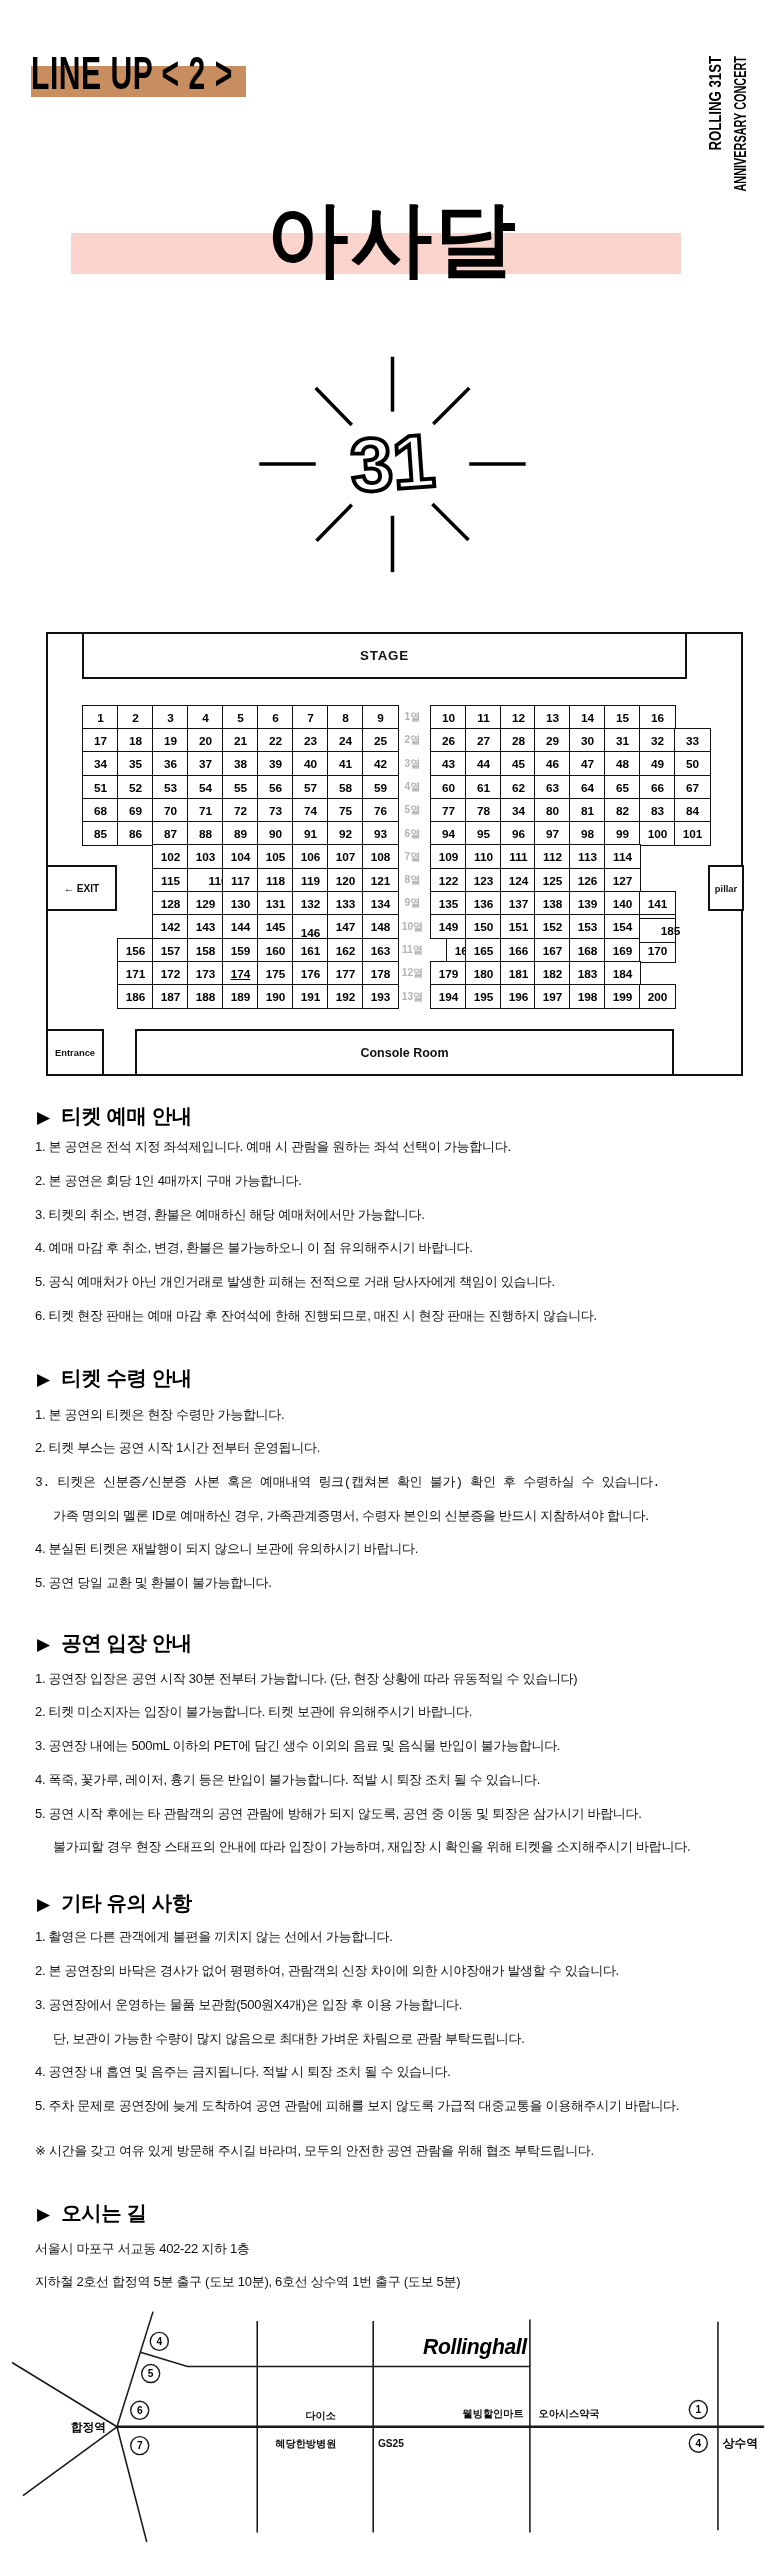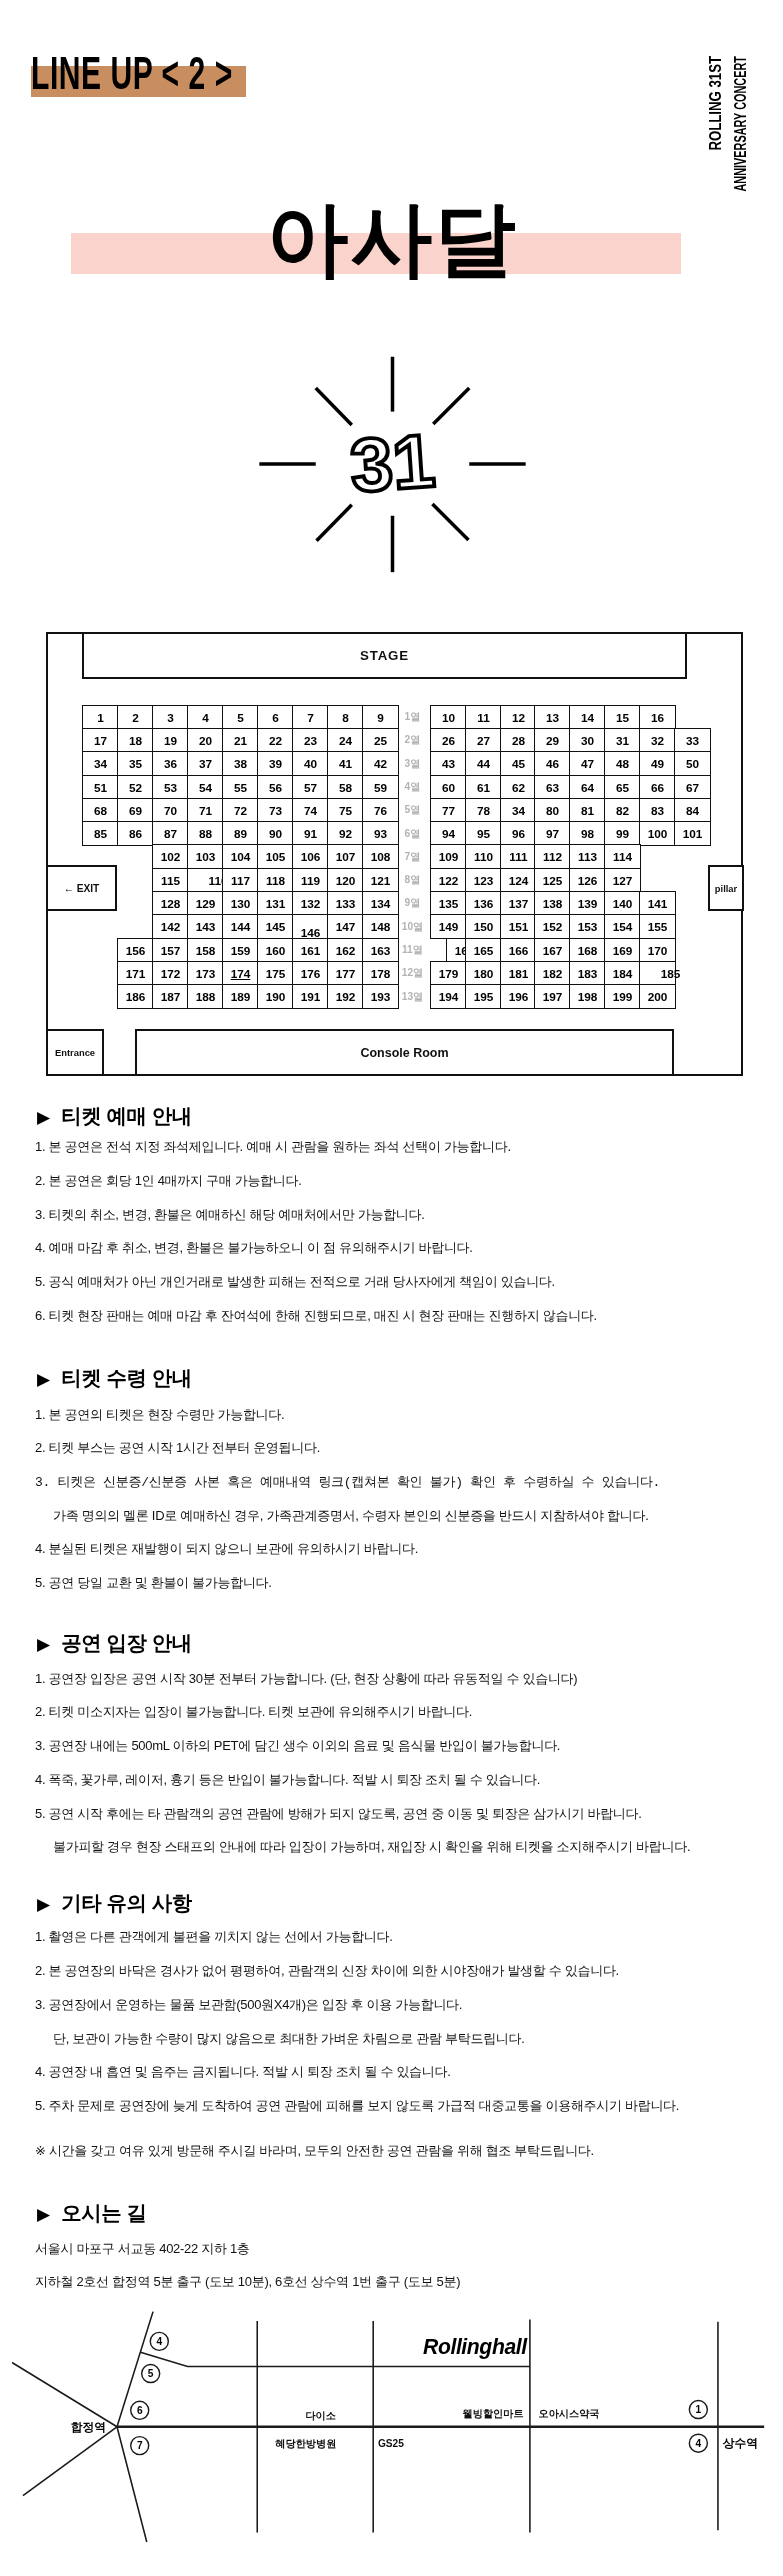--- a/index.html
+++ b/index.html
@@ -272,21 +272,21 @@
     <div class="seat-cell" style="left: 257px; top: 961px; width: 37px; height: 25px;">175</div>
     <div class="seat-cell" style="left: 292px; top: 961px; width: 37px; height: 25px;">176</div>
     <div class="seat-cell" style="left: 327px; top: 961px; width: 37px; height: 25px;">177</div>
     <div class="seat-cell" style="left: 362px; top: 961px; width: 37px; height: 25px;">178</div>
     <div class="seat-cell" style="left: 430px; top: 961px; width: 37px; height: 25px;">179</div>
     <div class="seat-cell" style="left: 465px; top: 961px; width: 37px; height: 25px;">180</div>
     <div class="seat-cell" style="left: 500px; top: 961px; width: 37px; height: 25px;">181</div>
     <div class="seat-cell" style="left: 534px; top: 961px; width: 37px; height: 25px;">182</div>
     <div class="seat-cell" style="left: 569px; top: 961px; width: 37px; height: 25px;">183</div>
     <div class="seat-cell" style="left: 604px; top: 961px; width: 37px; height: 25px;">184</div>
-    <div class="seat-cell" style="left: 639px; top: 961px; width: 37px; height: 25px; padding-left: 26px;">185</div>
+    <div class="seat-cell" style="left: 639px; top: 918px; width: 37px; height: 25px; padding-left: 26px;">185</div>
     <div class="seat-row-label" style="left: 397px; top: 990px;">13열</div>
     <div class="seat-cell" style="left: 117px; top: 984px; width: 37px; height: 25px;">186</div>
     <div class="seat-cell" style="left: 152px; top: 984px; width: 37px; height: 25px;">187</div>
     <div class="seat-cell" style="left: 187px; top: 984px; width: 37px; height: 25px;">188</div>
     <div class="seat-cell" style="left: 222px; top: 984px; width: 37px; height: 25px;">189</div>
     <div class="seat-cell" style="left: 257px; top: 984px; width: 37px; height: 25px;">190</div>
     <div class="seat-cell" style="left: 292px; top: 984px; width: 37px; height: 25px;">191</div>
     <div class="seat-cell" style="left: 327px; top: 984px; width: 37px; height: 25px;">192</div>
     <div class="seat-cell" style="left: 362px; top: 984px; width: 37px; height: 25px;">193</div>
     <div class="seat-cell" style="left: 430px; top: 984px; width: 37px; height: 25px;">194</div>

